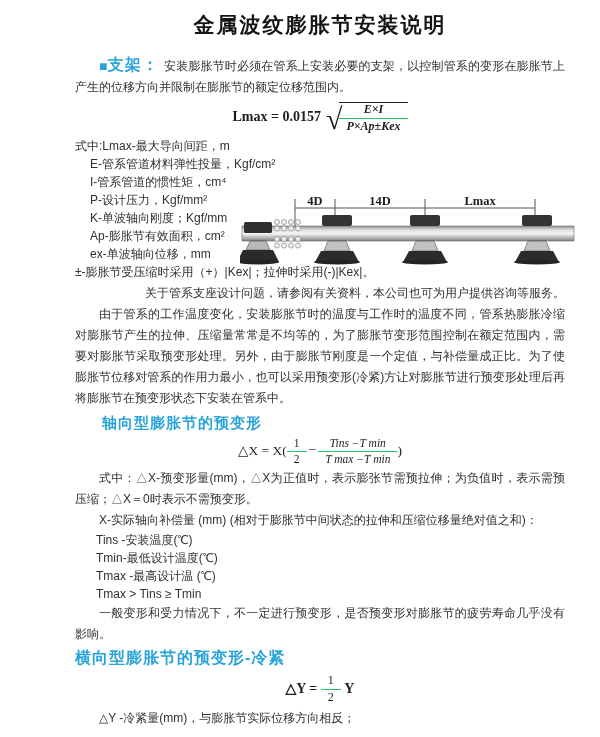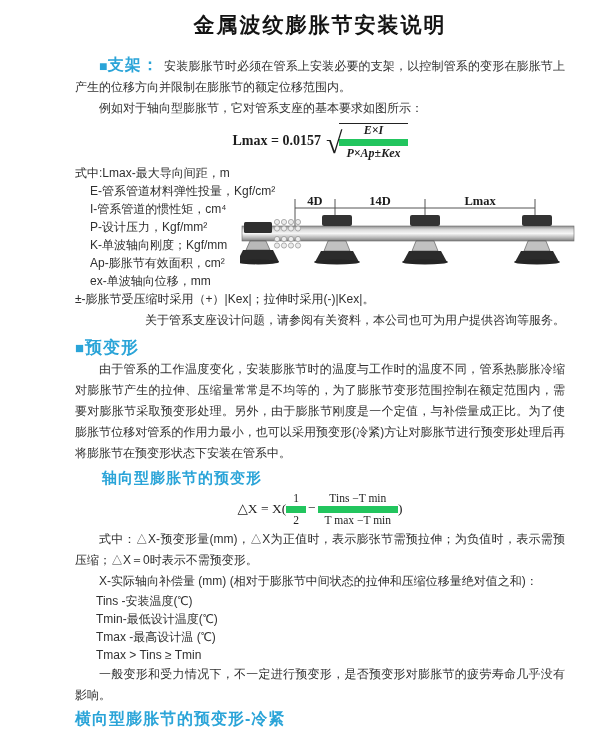--- a/index.html
+++ b/index.html
@@ -42,26 +42,26 @@
   .formula {
     text-align: center;
     font-family: "Liberation Serif", serif;
     color: #1d1d1d;
   }
   .formula1 { margin: 4px 0 3px; font-size: 14px; font-weight: bold; }
   .f-lhs { margin-right: 5px; }
   .radical { font-size: 30px; font-weight: normal; vertical-align: middle; line-height: 1; margin-right: -3px; position: relative; top: 1px; }
   .frac { display: inline-block; vertical-align: middle; text-align: center; font-size: 12px; line-height: 1.15; }
   .frac .num { display: block; padding: 0 7px 1px; }
-  .frac .den { display: block; border-top: 7px solid #22c55e; padding: 1px 7px 0; }
+  .frac .den { display: block; border-top: 1px solid #22c55e; padding: 1px 7px 0; }
   .radical-frac { border-top: 1.4px solid #222; font-style: italic; font-weight: bold; }
   .formula2 { margin: 4px 0 2px; font-size: 13.5px; }
   .formula2 .bold { font-weight: normal; }
   .formula2 .frac { font-size: 11.5px; }
-  .frac-italic { }
+  .frac-italic { font-style: italic; }
   .f-op { margin: 0 2px; }
   .formula3 { margin: 5px 0 3px; font-size: 14px; }
   .formula3 .bold { font-weight: bold; }
 
   
   .def-list { margin-top: 3px; font-size: 12px; line-height: 18px; color: #303030; }
   .def-item { white-space: nowrap; }
   .def-item.sub { padding-left: 15px; }
   .def-note { margin-top: 2px; line-height: 21px; text-indent: 2em; white-space: nowrap; text-align: right; }
 
@@ -94,39 +94,37 @@
 <body>
 
 <div class="page">
 
   <h1 class="title">金属波纹膨胀节安装说明</h1>
 
   <div class="content">
 
     <p class="para p1"><span class="blue sec-inline-marker">■</span><span class="blue sec-inline-heading">支架：</span><span>安装膨胀节时必须在管系上安装必要的支架，以控制管系的变形在膨胀节上产生的位移方向并限制在膨胀节的额定位移范围内。</span></p>
 
-    <p class="para">例如对于轴向型膨胀节，它对管系支座的基本要求如图所示：</p>
 
     <div class="formula formula1">
       <span class="f-lhs">Lmax = 0.0157</span><span class="radical">√</span><span class="frac radical-frac"><span class="num">E×I</span><span class="den">P×Ap±Kex</span></span>
     </div>
 
     <div class="def-list">
       <div class="def-item">式中:Lmax-最大导向间距，m</div>
       <div class="def-item sub">E-管系管道材料弹性投量，Kgf/cm²</div>
       <div class="def-item sub">I-管系管道的惯性矩，cm⁴</div>
       <div class="def-item sub">P-设计压力，Kgf/mm²</div>
       <div class="def-item sub">K-单波轴向刚度；Kgf/mm</div>
       <div class="def-item sub">Ap-膨胀节有效面积，cm²</div>
       <div class="def-item sub">ex-单波轴向位移，mm</div>
       <div class="def-item">±-膨胀节受压缩时采用（+）|Kex|；拉伸时采用(-)|Kex|。</div>
       <div class="def-note">关于管系支座设计问题，请参阅有关资料，本公司也可为用户提供咨询等服务。</div>
     </div>
 
-    <div class="section-head blue"><span class="marker">■</span><span>预变形</span></div>
 
     <p class="para">由于管系的工作温度变化，安装膨胀节时的温度与工作时的温度不同，管系热膨胀冷缩对膨胀节产生的拉伸、压缩量常常是不均等的，为了膨胀节变形范围控制在额定范围内，需要对膨胀节采取预变形处理。另外，由于膨胀节刚度是一个定值，与补偿量成正比。为了使膨胀节位移对管系的作用力最小，也可以采用预变形(冷紧)方让对膨胀节进行预变形处理后再将膨胀节在预变形状态下安装在管系中。</p>
 
     <div class="sub-head-axial blue">轴向型膨胀节的预变形</div>
 
     <div class="formula formula2">
       <span class="bold">△X = X(</span><span class="frac"><span class="num">1</span><span class="den">2</span></span><span class="f-op">−</span><span class="frac frac-italic"><span class="num">Tins −T min</span><span class="den">T max −T min</span></span><span class="bold">)</span>
     </div>
 
     <p class="para">式中：△X-预变形量(mm)，△X为正值时，表示膨张节需预拉伸；为负值时，表示需预压缩；△X＝0时表示不需预变形。</p>

